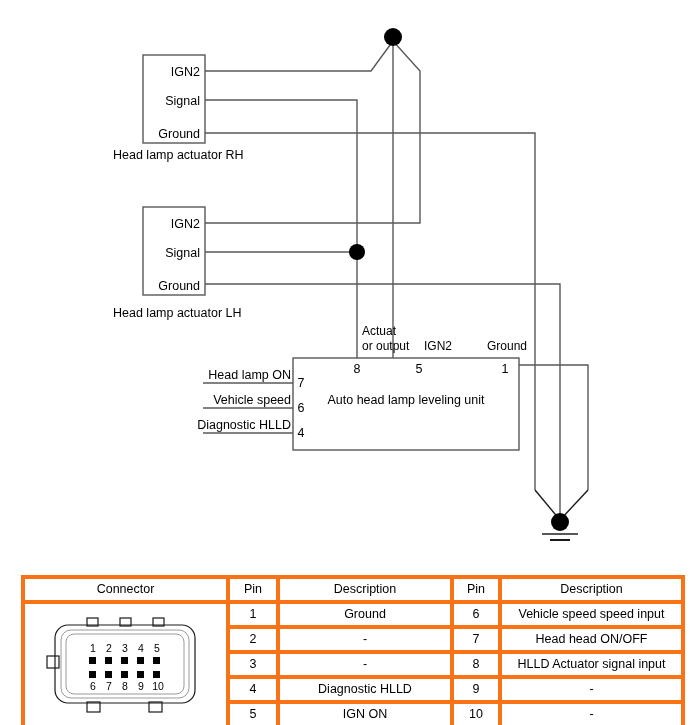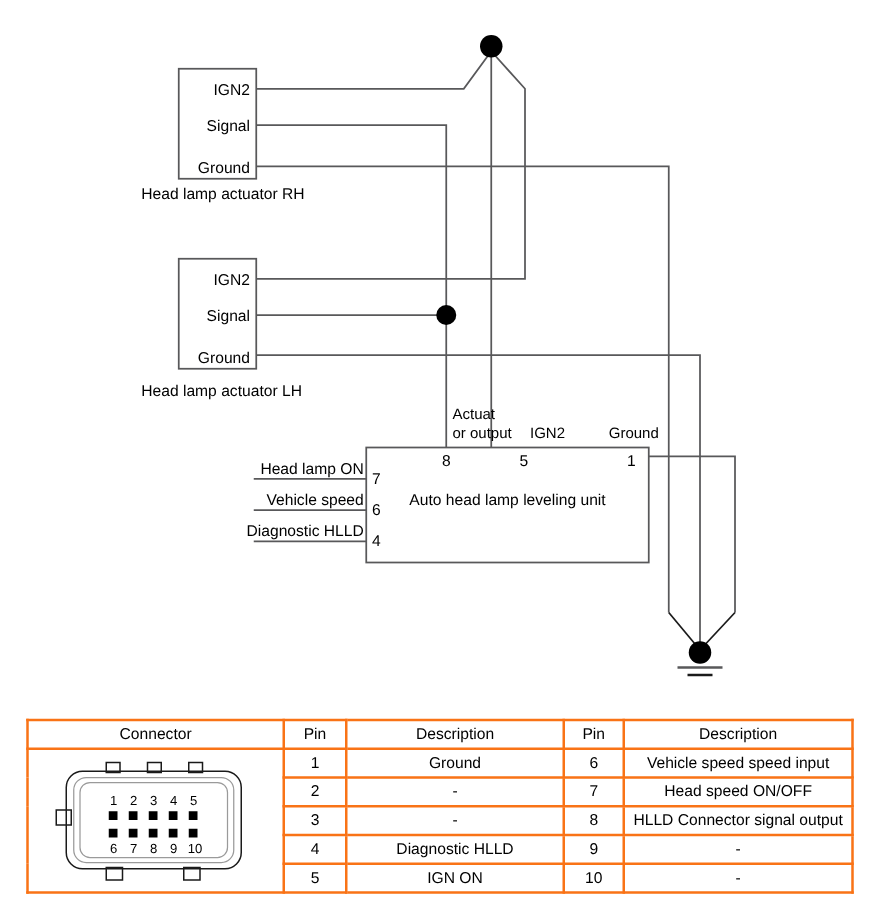--- a/index.html
+++ b/index.html
@@ -84,21 +84,21 @@
     width: 660px;
     height: 128px;
   }
   table.pin-table {
     border-collapse: collapse;
     width: 660px;
     table-layout: fixed;
     font-size: 12.5px;
   }
   table.pin-table td, table.pin-table th {
-    border: 2px solid #f97316;
+    border: 4px solid #f97316;
     text-align: center;
     vertical-align: middle;
     font-weight: normal;
     padding: 0;
     height: 21px;
     line-height: 21px;
     white-space: nowrap;
     overflow: hidden;
   }
   col.c-conn { width: 205px; }
@@ -276,27 +276,27 @@
         </td>
         <td>1</td>
         <td>Ground</td>
         <td>6</td>
         <td>Vehicle speed speed input</td>
       </tr>
       <tr>
         <td>2</td>
         <td>-</td>
         <td>7</td>
-        <td>Head speed ON/OFF</td>
+        <td>Head head ON/OFF</td>
       </tr>
       <tr>
         <td>3</td>
         <td>-</td>
         <td>8</td>
-        <td>HLLD Connector signal output</td>
+        <td>HLLD Actuator signal input</td>
       </tr>
       <tr>
         <td>4</td>
         <td>Diagnostic HLLD</td>
         <td>9</td>
         <td>-</td>
       </tr>
       <tr>
         <td>5</td>
         <td>IGN ON</td>

